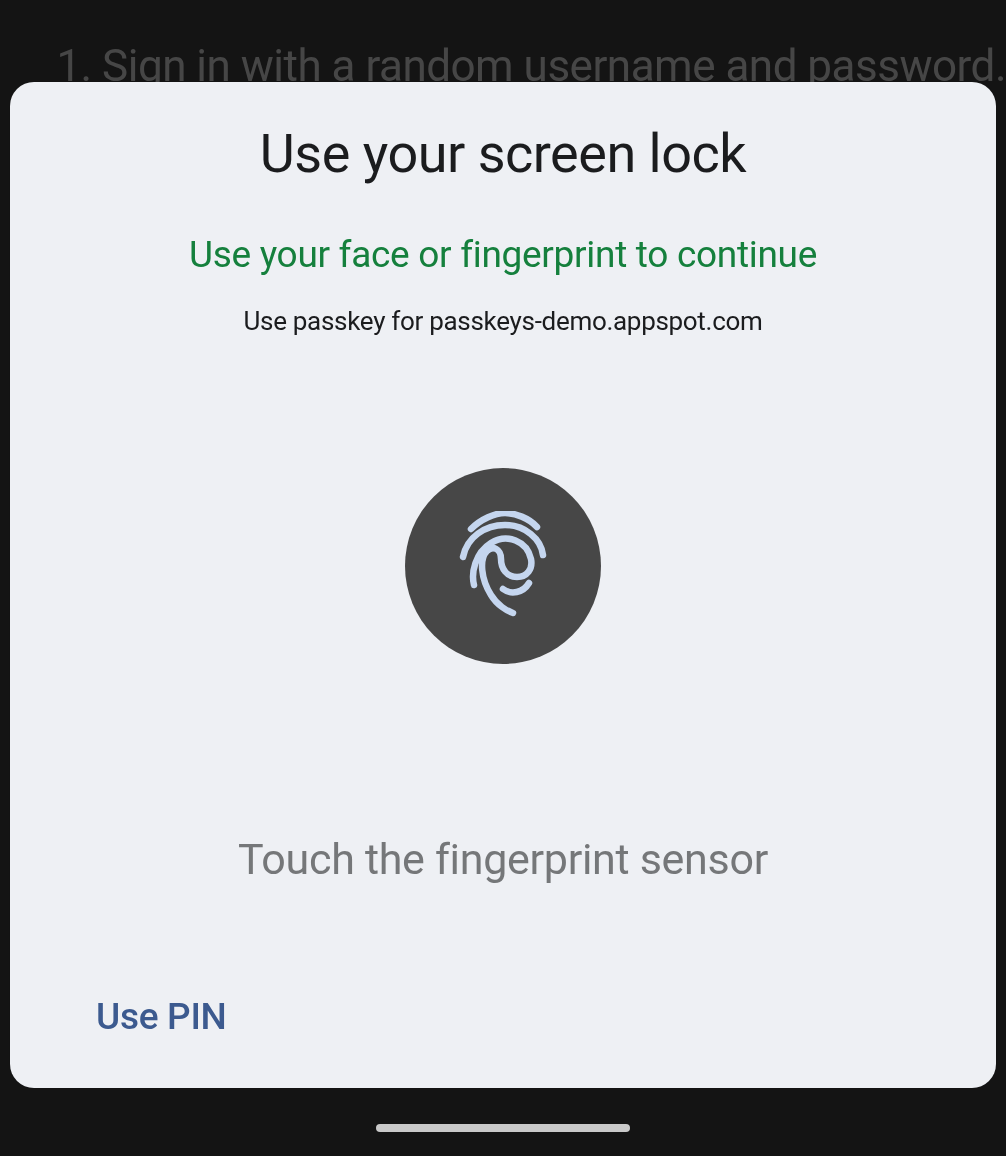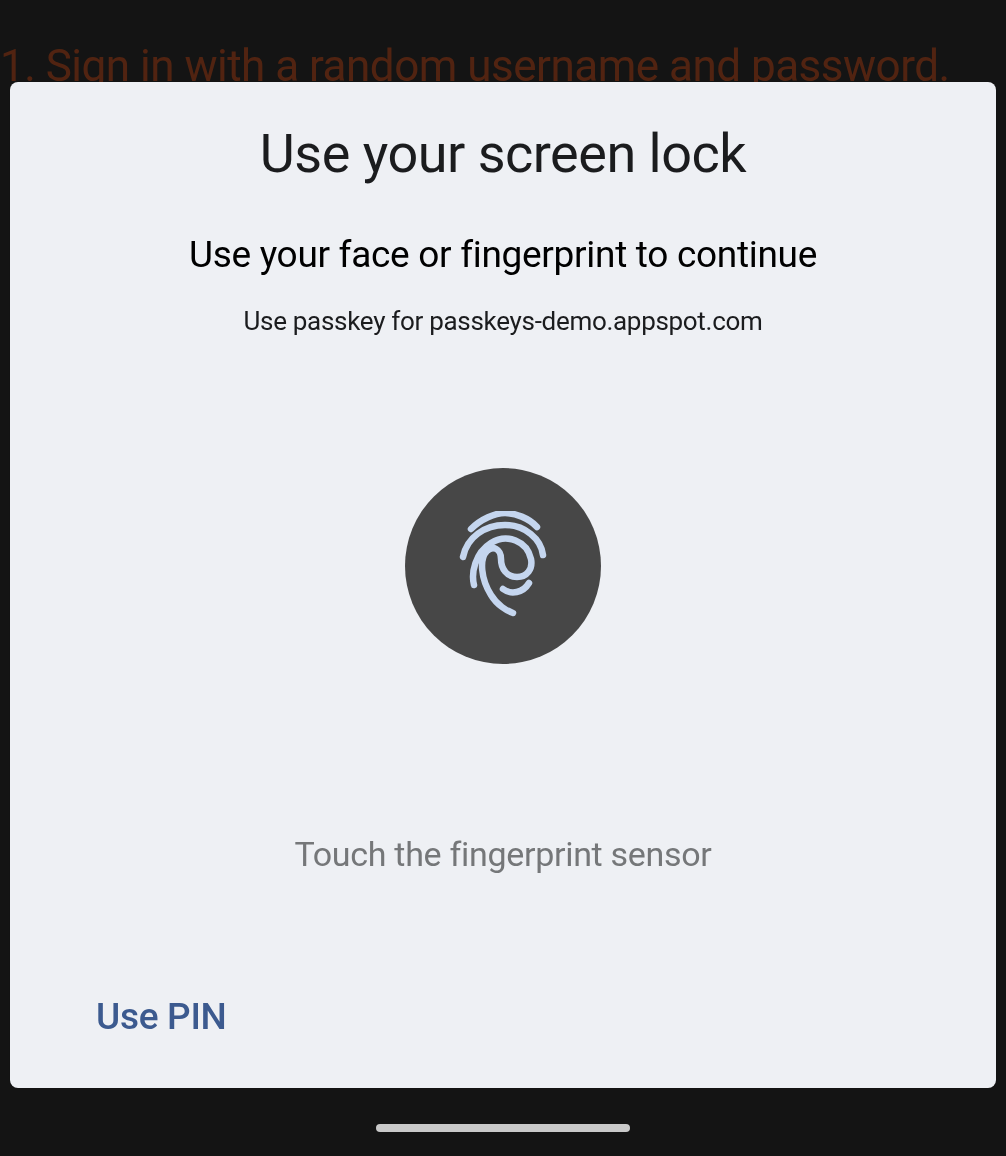--- a/index.html
+++ b/index.html
@@ -7,52 +7,52 @@
     body {
       font-family: 'Google Sans', Roboto, 'Helvetica Neue', Arial, sans-serif;
       background: #141414;
       position: relative;
       -webkit-font-smoothing: antialiased;
     }
     .bg-text {
       position: absolute;
       top: 40px;
       left: 0; right: 0;
-      text-align: left;
+      text-align: right;
       font-size: 44px;
-      color: #c2410c;
+      color: #a3a3a3;
       letter-spacing: -0.5px;
       opacity: 0.35;
     }
     .sheet {
       position: absolute;
       top: 82px;
       left: 10px;
       right: 10px;
       bottom: 68px;
       background: #eef0f4;
-      border-radius: 8px;
+      border-radius: 24px;
       display: flex;
       flex-direction: column;
       align-items: center;
       padding: 36px 64px 44px 64px;
       box-shadow: 0 0 0 1px rgba(0,0,0,0.04);
     }
     .title {
       font-size: 54px;
       font-weight: 400;
       color: #1b1c1e;
       text-align: center;
       margin-top: 4px;
       letter-spacing: -0.5px;
     }
     .subtitle {
       font-size: 37px;
       font-weight: 400;
-      color: #000000;
+      color: #15803d;
       text-align: center;
       margin-top: 48px;
       letter-spacing: -0.3px;
     }
     .caption {
       font-size: 26px;
       font-weight: 400;
       color: #1b1c1e;
       text-align: center;
       margin-top: 30px;
@@ -63,21 +63,21 @@
       width: 196px;
       height: 196px;
       border-radius: 50%;
       background: #474747;
       display: flex;
       align-items: center;
       justify-content: center;
     }
     .fp-wrap svg { width: 92px; height: 110px; display: block; }
     .status {
-      font-size: 34px;
+      font-size: 43px;
       color: #757779;
       text-align: center;
       margin-top: 170px;
       letter-spacing: -0.3px;
     }
     .spacer { flex: 1; }
     .pin-row {
       width: 100%;
       text-align: left;
       margin-top: 40px;

